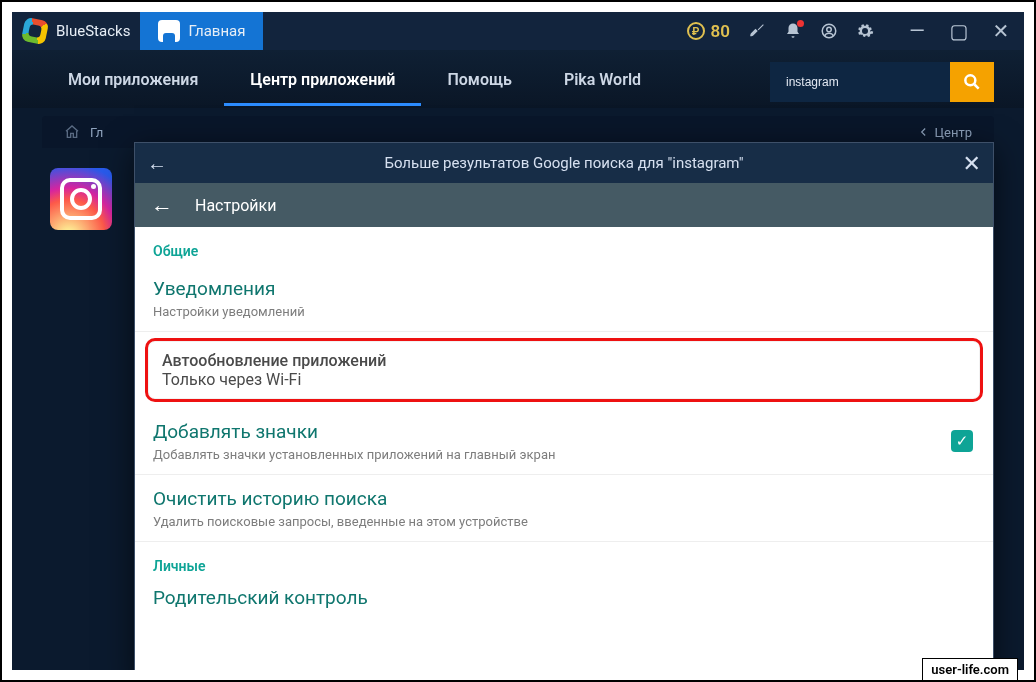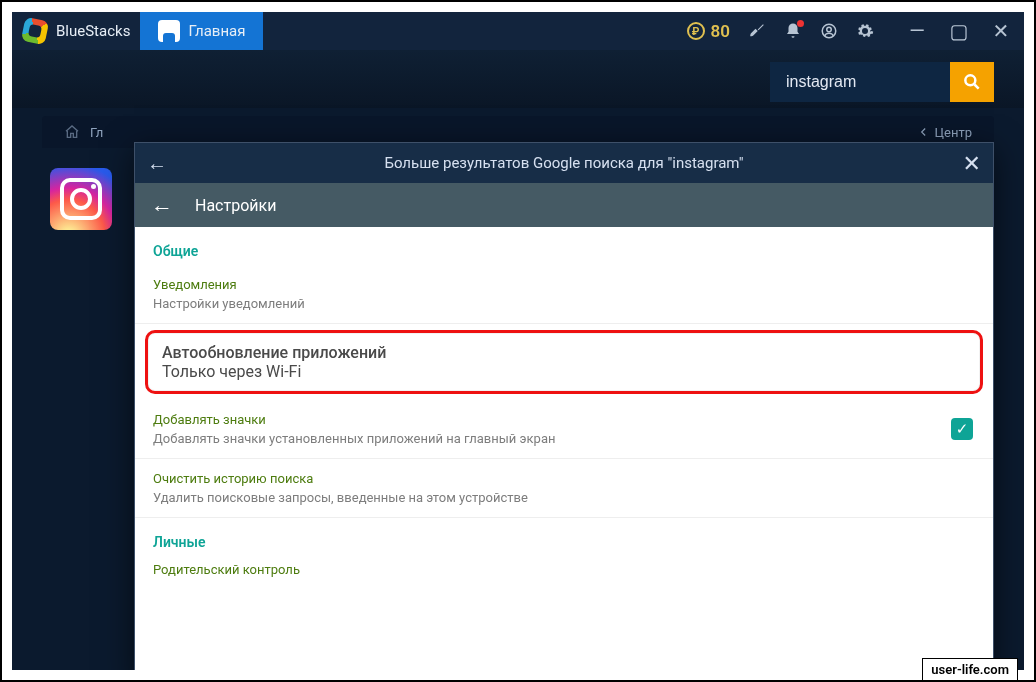--- a/index.html
+++ b/index.html
@@ -25,21 +25,21 @@
   .notif::after{content:"";position:absolute;top:-2px;right:-2px;width:7px;height:7px;border-radius:50%;background:#e33;}
   .winctrl { display:flex; gap:20px; margin-left:14px;}
   .winctrl span { width:22px;display:flex;justify-content:center;align-items:center;color:#b7c4d3;font-size:20px;cursor:pointer;}
 
   
   .subnav { background: linear-gradient(#0f2034,#0a1626); padding: 18px 30px 0 30px; display:flex; align-items:center; gap:6px;}
   .tabs { display:flex; }
   .tab { color:#cdd7e5; font-size:16px; font-weight:600; padding: 0 26px 14px; border-bottom:3px solid transparent; cursor:pointer;}
   .tab.active { color:#fff; border-bottom-color:#2c8cff; }
   .search-wrap { margin-left:auto; display:flex; height:40px; transform:translateY(-6px);}
-  .search { background:#0e2642; border:none; color:#e2e8f2; padding:0 16px; width:180px; font-size:16px; outline:none;}
+  .search { background:#0e2642; border:none; color:#e2e8f2; padding:0 16px; width:180px; font-size:12px; outline:none;}
   .search-btn { width:44px;background:#f5a200;border:none;display:flex;align-items:center;justify-content:center;cursor:pointer;}
   
   
   .crumb { height:32px; background:#09162a; display:flex; align-items:center; padding:0 22px; color:#8fa3bd; font-size:13px; margin: 8px 30px 0; border-radius: 4px 4px 0 0;}
   .crumb .home-ic{width:16px;height:16px;margin-right:10px;opacity:.6;}
   .crumb .back-text{margin-left:auto; display:flex;align-items:center;gap:4px;}
 
   
   .content { position:relative; margin:0 30px; height: calc(100% - 38px - 58px - 40px); }
   .insta-tile { position:absolute; left:8px; top:20px; width:62px; height:62px; border-radius:8px; background: radial-gradient(circle at 30% 110%,#fdf497 0%,#fdf497 5%,#fd5949 45%,#d6249f 60%,#285AEB 90%); display:flex;align-items:center;justify-content:center;}
@@ -57,21 +57,21 @@
   .android-status{height:24px;background:#445963;color:#fff;display:flex;align-items:center;padding:0 10px;font-size:12px;}
   .android-status .flag{width:14px;height:14px;}
   .android-status .time{margin-left:auto;font-weight:600;}
 
   .settings-bar{height:44px;background:#455a64;color:#fff;display:flex;align-items:center;padding:0 16px;font-size:16px;gap:22px;}
   .settings-bar .arr{font-size:22px;cursor:pointer;}
 
   .settings-body{height: calc(100% - 40px - 24px - 44px); overflow:hidden; background:#fff; color:#4a4a4a;}
   .section-label{color:#0ea496;font-size:14px;font-weight:600;padding:16px 18px 6px;}
   .item{padding:12px 18px;border-bottom:1px solid #eee;position:relative;}
-  .item .t{font-size:13px;color:#4d7c0f;margin-bottom:4px;}
+  .item .t{font-size:19px;color:#0f766e;margin-bottom:4px;}
   .item .s{font-size:13px;color:#7d7d7d;}
   .item .chk{position:absolute;right:20px;top:50%;transform:translateY(-50%);width:22px;height:22px;border-radius:4px;background:#0ea496;display:flex;align-items:center;justify-content:center;color:#fff;font-size:15px;}
   .highlight{border:3px solid #e11; border-radius:10px; margin: 6px 10px; padding: 10px 14px; box-shadow: 0 0 0 1px rgba(0,0,0,.05) inset;}
   .highlight .t{font-size:16px;font-weight:500;}
   .last-sec{padding-bottom:0;}
 
   .watermark{position:absolute;right:16px;bottom:0;height:22px;padding:0 8px;background:#fff;border:1px solid #000;border-bottom:none;font-size:13px;font-weight:600;display:flex;align-items:center;}
   svg { display:block; }
 </style>
 </head>
@@ -112,20 +112,26 @@
           </svg>
         <div class="winctrl">
           <span>—</span>
           <span>▢</span>
           <span>✕</span>
         </div>
       </div>
     </div>
 
     <div class="subnav">
+      <div class="tabs">
+        <div class="tab">Мои приложения</div>
+        <div class="tab active">Центр приложений</div>
+        <div class="tab">Помощь</div>
+        <div class="tab">Pika World</div>
+      </div>
       <div class="search-wrap">
         <input class="search" value="instagram" style="">
         <button class="search-btn">
           <svg width="20" height="20" viewBox="0 0 24 24" fill="none" stroke="#fff" stroke-width="3">
               <circle cx="10" cy="10" r="6"></circle>
               <path d="M15 15l5 5"></path>
             </svg>
         </button>
       </div>
     </div>

